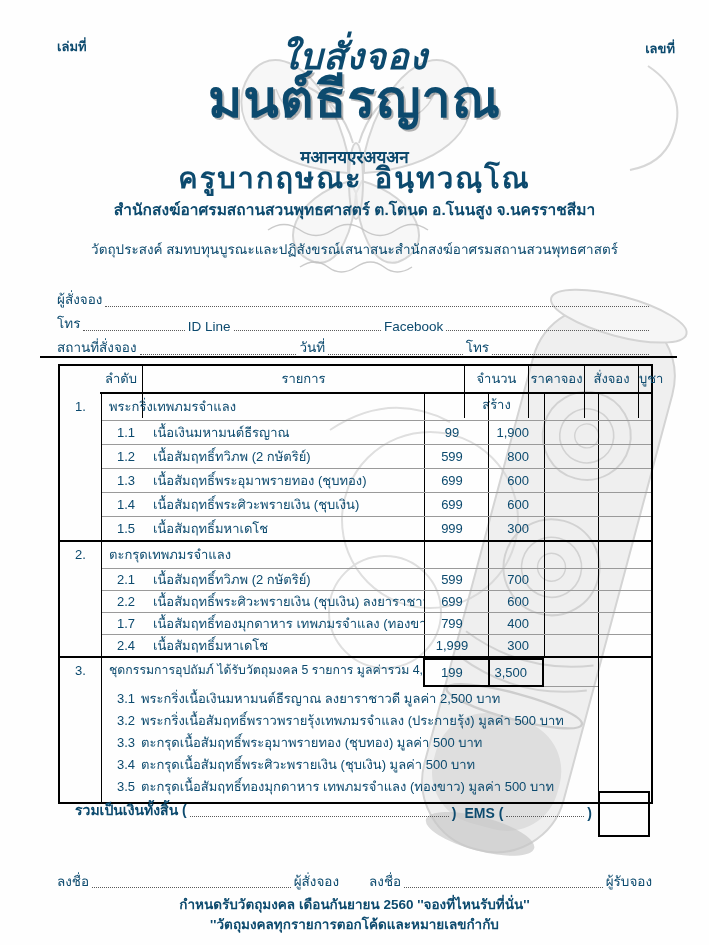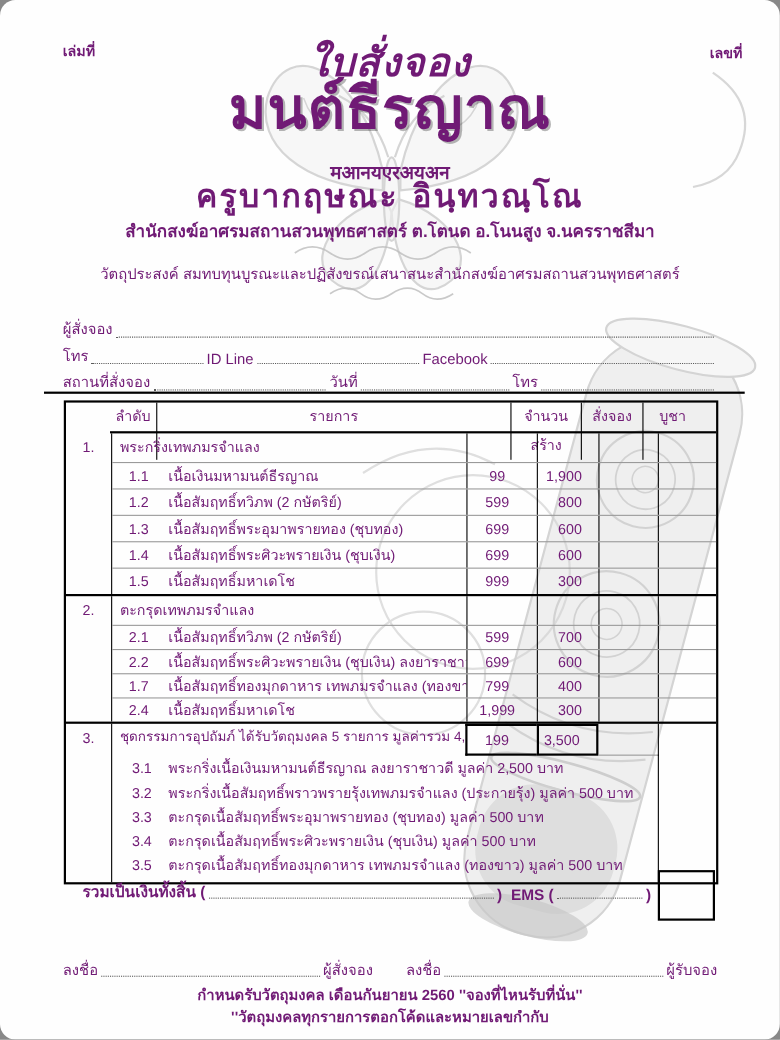--- a/index.html
+++ b/index.html
@@ -1,17 +1,17 @@
 <!DOCTYPE html>
 <html><head>
 <meta charset="utf-8">
 <style>
   html,body{margin:0;padding:0;background:#888;}
   .page{position:relative;width:709px;height:945px;background:#fefefe;margin:0 auto;
-        font-family:"Liberation Sans",sans-serif;color:#701a75;overflow:hidden;border-radius:14px;}
+        font-family:"Liberation Sans",sans-serif;color:#0c4a6e;overflow:hidden;}
   .wm{position:absolute;left:0;top:0;pointer-events:none;}
   .abs{position:absolute;}
   .ctr{left:0;right:0;text-align:center;}
   .lbl-volume{left:57px;top:36px;font-size:13px;font-weight:bold;}
   .lbl-number{right:34px;top:38px;font-size:13px;font-weight:bold;}
   .form-title{top:28px;font-size:36px;font-weight:bold;font-style:italic;
               font-family:"DejaVu Serif",serif;letter-spacing:1px;}
   .main-title{top:72px;font-size:52px;font-weight:bold;font-family:"DejaVu Serif",serif;
               letter-spacing:1px;text-shadow:2px 2px 0 rgba(0,0,0,.28);line-height:1.05;}
   .deva-line{top:145px;font-size:17px;font-weight:bold;}
@@ -46,21 +46,21 @@
   .q,.p,.o,.b{border-left:1.3px solid #000;}
   .q{text-align:center;padding-right:9px;}
   .p{text-align:right;padding-right:15px;}
   .q3{border:2.2px solid #000;border-right:none;margin-left:-1.3px;}
   .p3{border:2.2px solid #000;}
   .o3{border-left:none;border-bottom:1px solid #9a9a9a;}
   .b3{border-bottom:none;}
   .title3 .d{font-size:12.3px;}
   .span3{grid-template-columns:496px 1fr;min-height:112px;}
   .desc-span{padding:2px 0 4px 0;}
-  .desc-span .line{display:flex;gap:12px;height:22px;line-height:22px;padding-left:15px;white-space:nowrap;overflow:hidden;text-align:center;}
+  .desc-span .line{display:flex;height:22px;line-height:22px;padding-left:15px;white-space:nowrap;overflow:hidden;}
   .b-cont{border-left:1.3px solid #000;}
 
   .total-row{left:75px;width:517px;top:799px;display:flex;align-items:flex-end;
              font-size:14px;font-weight:bold;}
   .total-row .dots{border-bottom:1.3px dotted #5a5a5a;}
   .ems-dots{flex:0 0 78px;}
   .ems-box{left:598px;top:791px;width:52px;height:46px;border:2.4px solid #000;box-sizing:border-box;background:transparent;}
   .sig-row{left:57px;right:57px;top:870px;display:flex;align-items:flex-end;font-size:13.5px;}
   .sig-gap{flex:0 0 30px;}
   .foot1{top:893px;font-size:13.5px;font-weight:bold;}
@@ -144,20 +144,21 @@
     <span class="dots" style="flex:1.4"></span>
   </div>
 
   <div class="abs top-rule"></div>
 
   <div class="tbl" id="tbl">
       <div class="thead">
         <div class="hc">ลำดับ</div>
         <div class="hc">รายการ</div>
         <div class="hc">จำนวนสร้าง</div>
+        <div class="hc">ราคาจอง</div>
         <div class="hc">สั่งจอง</div>
         <div class="hc">บูชา</div>
       </div>
       <div class="sec s1">
         <div class="sec-no">1.</div>
         <div class="sec-body">
           <div class="trow title">
             <div class="d">พระกริ่งเทพภมรจำแลง</div>
             <div class="q"></div>
             <div class="p"></div>

